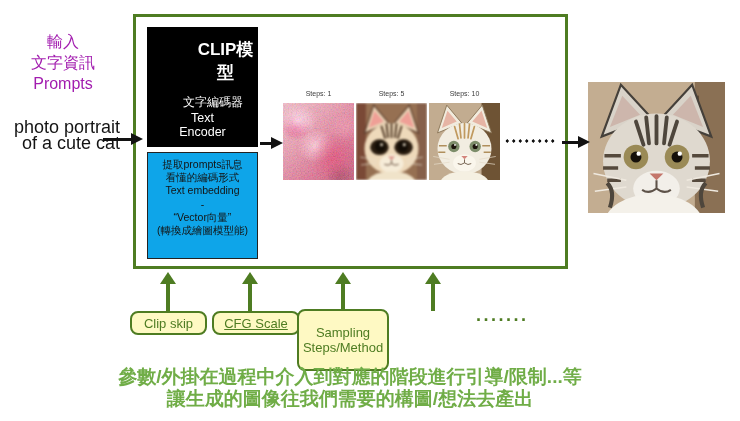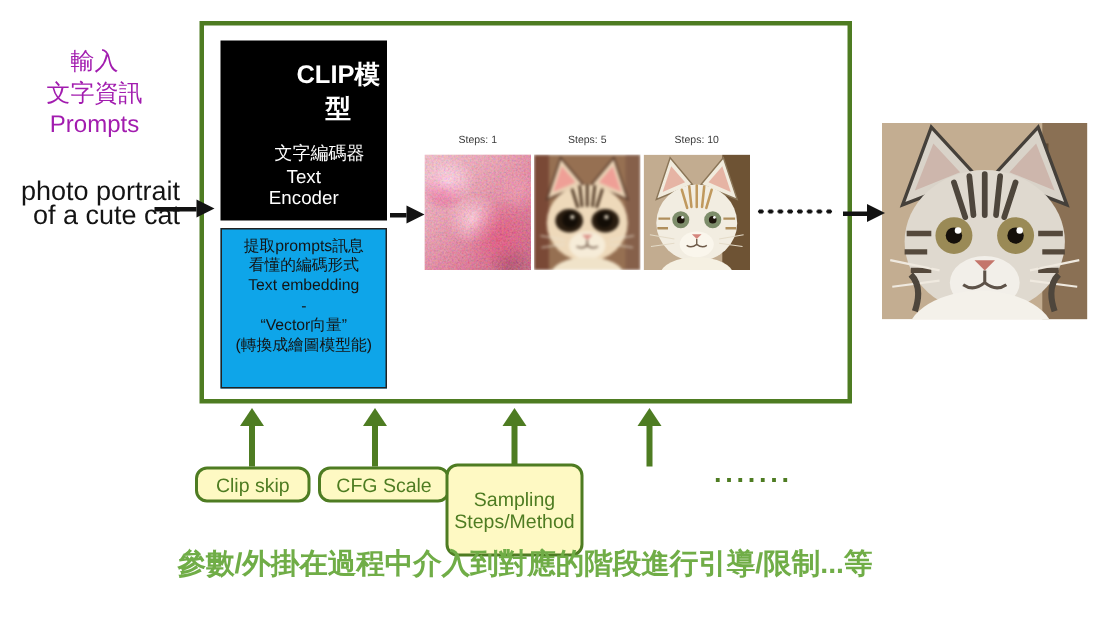--- a/index.html
+++ b/index.html
@@ -236,21 +236,22 @@
   <div class="up-arrow" style="left:335px;">
       <div class="head"></div>
       <div class="stem"></div>
     </div>
   <div class="up-arrow" style="left:425px;">
       <div class="head"></div>
       <div class="stem"></div>
     </div>
 
   <div class="param-box" style="left:130px; top:311px; width:77px; height:24px;">Clip skip</div>
-  <div class="param-box" style="left:212px; top:311px; width:88px; height:24px;">CFG Scale</div>
+  <div class="param-box" style="left:212px; top:311px; width:88px; height:24px;text-decoration:underline;">CFG Scale</div>
   <div class="param-box" style="left:297px; top:309px; width:92px; height:62px; padding:0 6px;">Sampling Steps/Method</div>
   <div class="param-dots">·······</div>
 
   <div class="caption">
     <div>參數/外掛在過程中介入到對應的階段進行引導/限制...等</div>
+    <div>讓生成的圖像往我們需要的構圖/想法去產出</div>
   </div>
 
 </div>
 
 </body></html>

